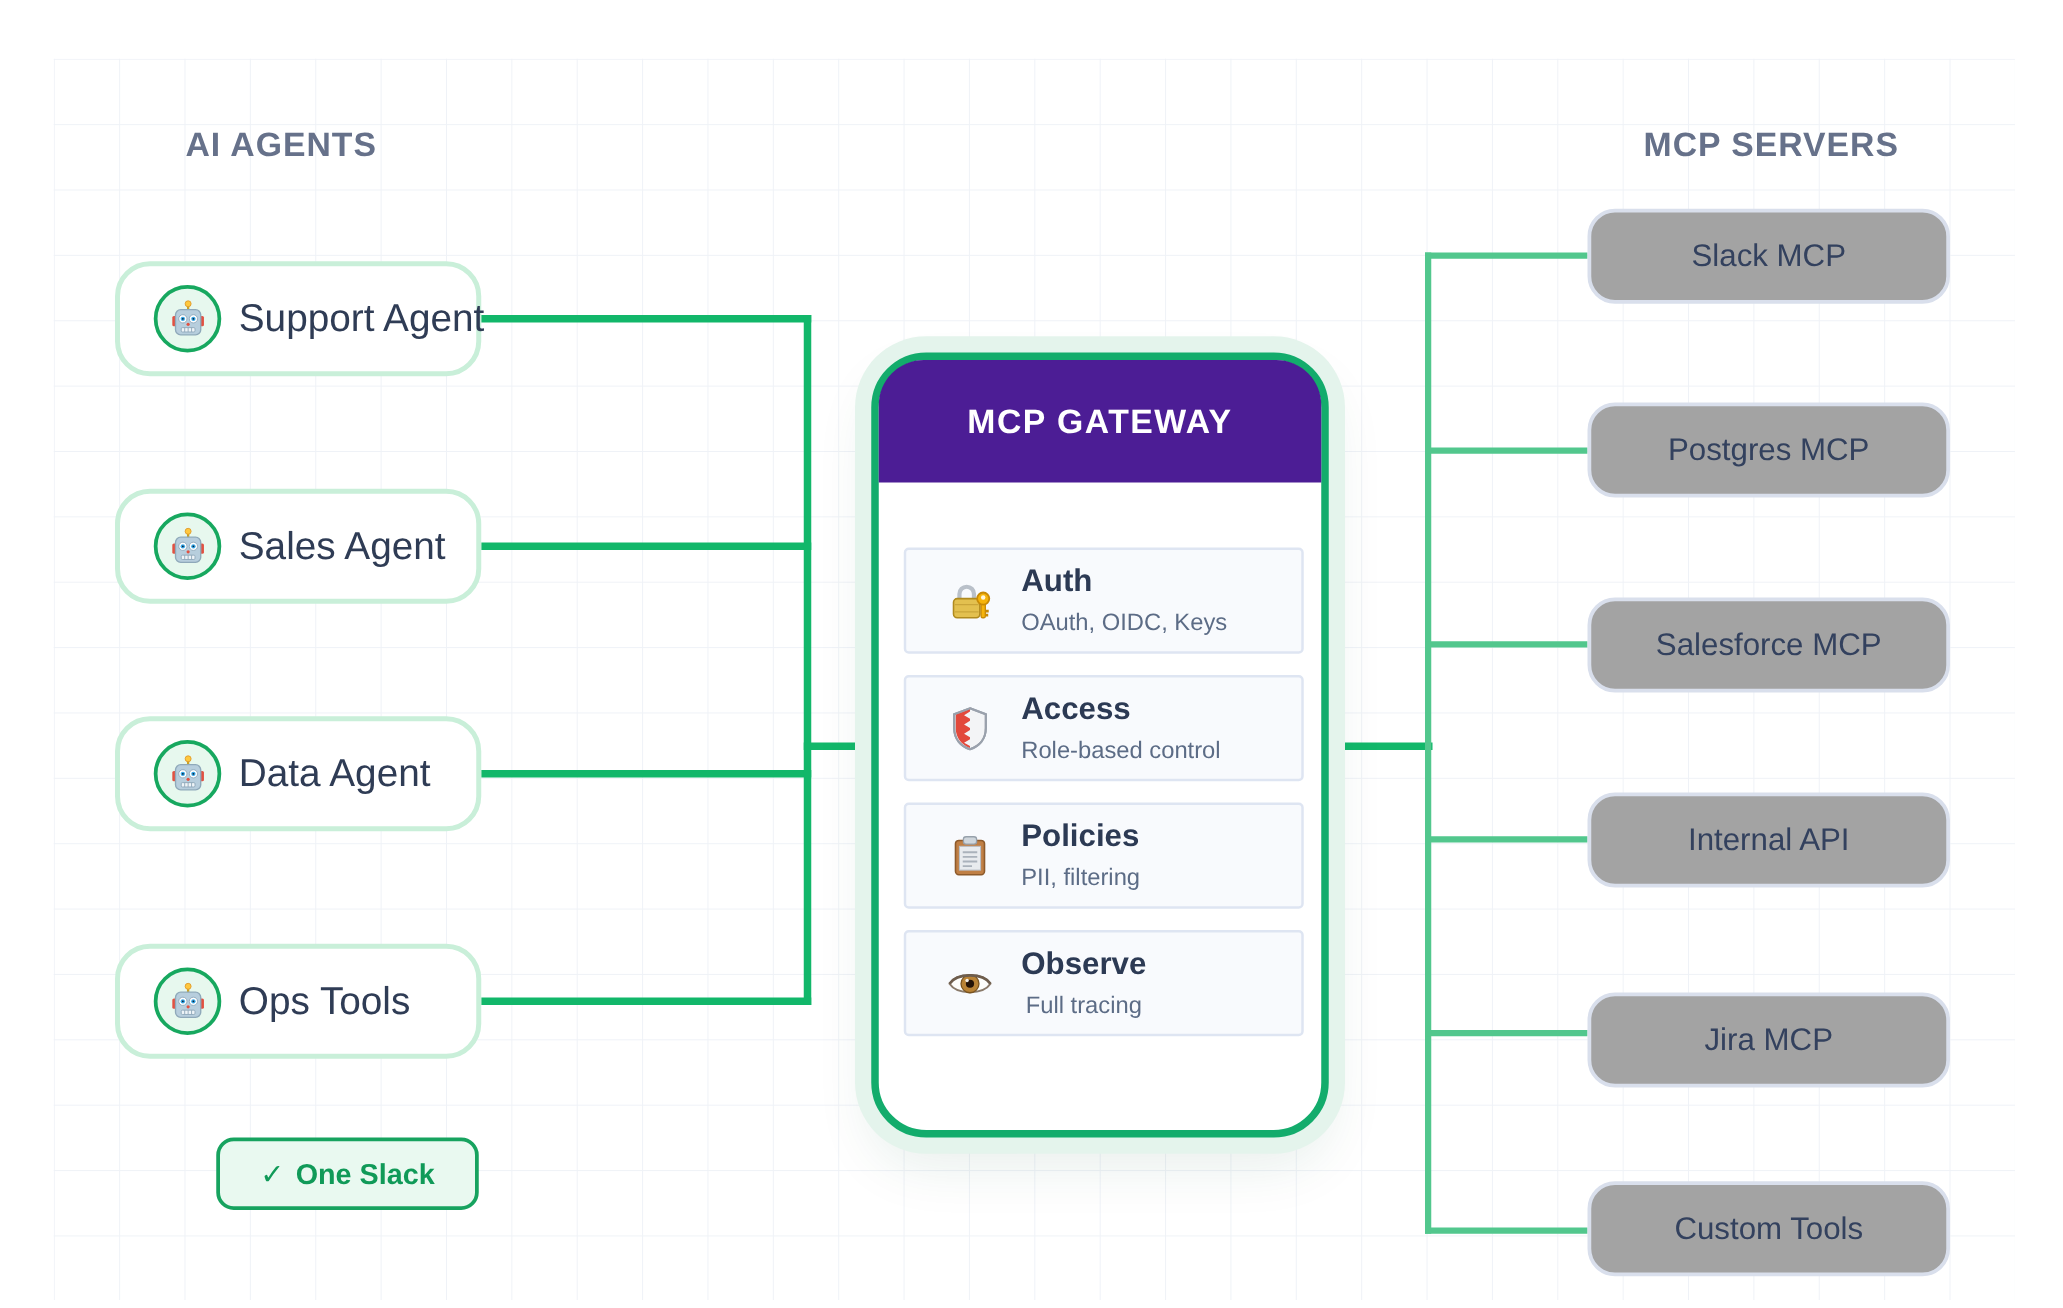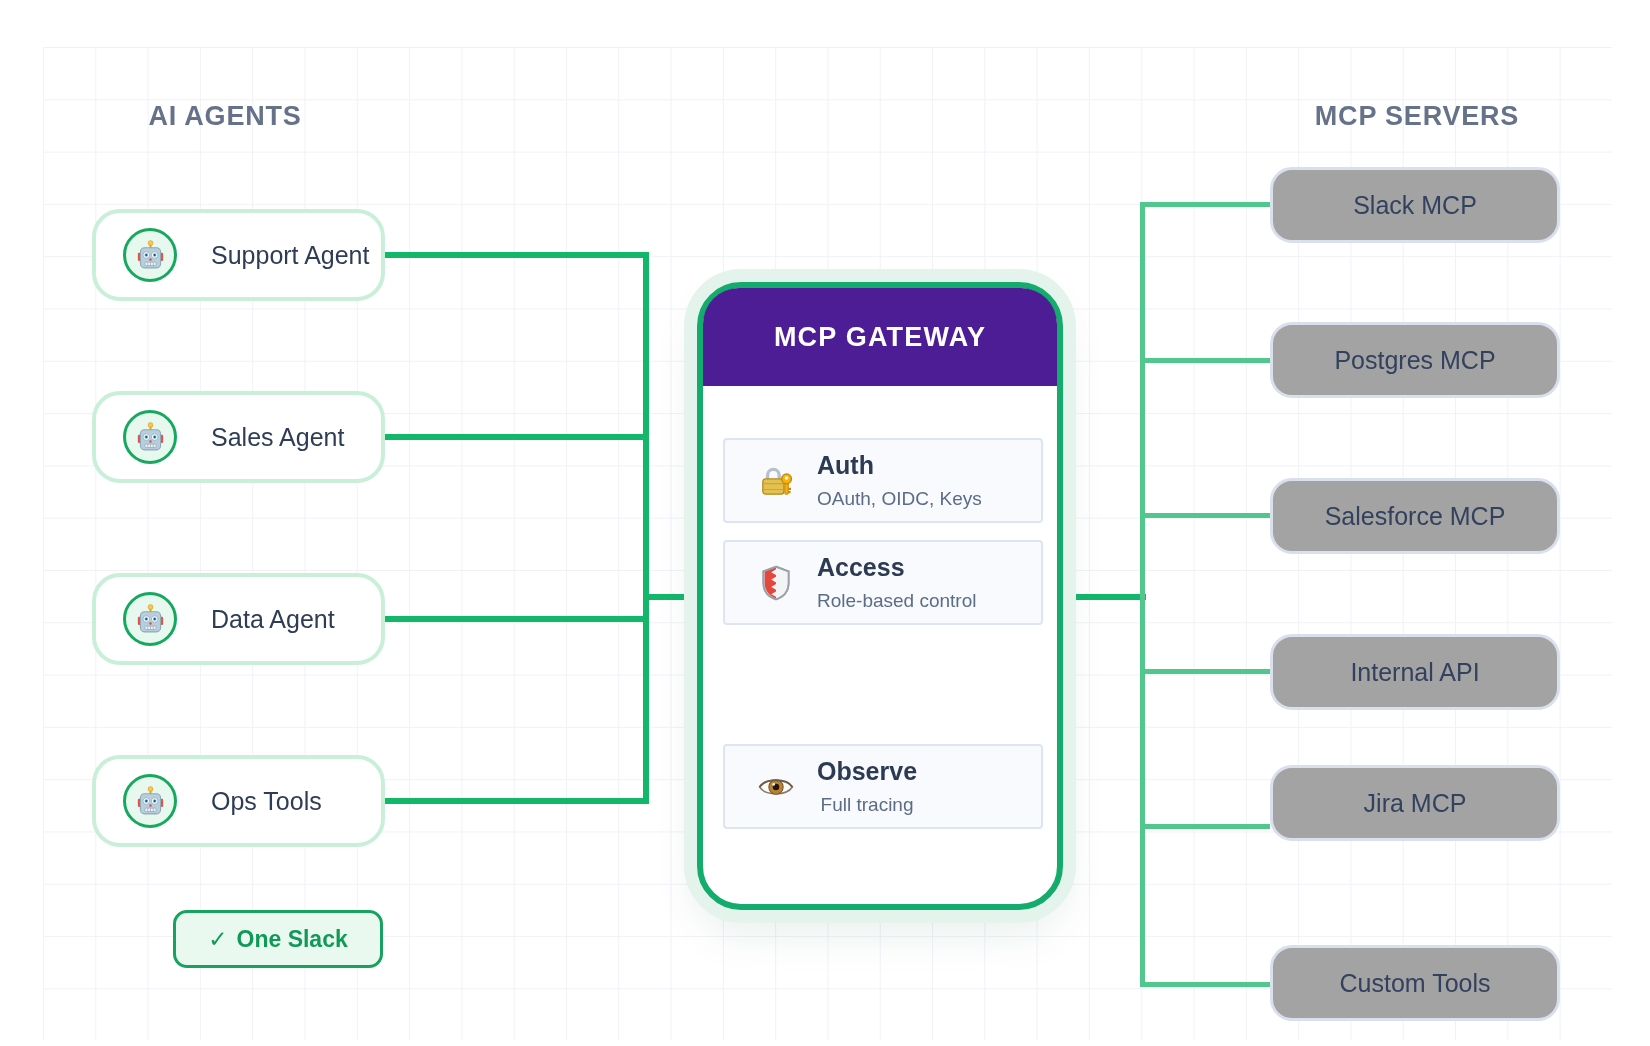--- a/index.html
+++ b/index.html
@@ -37,21 +37,21 @@
     box-sizing:border-box;display:flex;align-items:center;z-index:2;
   }
   .agent .bot-circle{
     width:54px;height:54px;border-radius:50%;
     background:#e7f8ee;border:3px solid #17a85f;box-sizing:border-box;
     margin-left:27px;display:flex;align-items:center;justify-content:center;
     flex:0 0 auto;
   }
   .agent .bot-circle svg{width:33px;height:33px;display:block;}
   .agent .agent-label{
-    margin-left:34px;font-size:25px;font-weight:500;color:#2f3c55;white-space:nowrap;
+    margin-left:14px;font-size:31px;font-weight:500;color:#2f3c55;white-space:nowrap;
   }
 
   
   .server{
     position:absolute;left:1270px;width:290px;height:76px;
     background:#a3a3a3;border:3px solid #d9dfec;border-radius:22px;
     box-sizing:border-box;display:flex;align-items:center;justify-content:center;
     font-size:25px;font-weight:500;color:#33415e;z-index:2;white-space:nowrap;
   }
 
@@ -222,31 +222,42 @@
     <span class="feat-icon">
         <svg>
           <use href="#sym-shield"></use>
         </svg>
       </span>
     <span class="feat-text">
       <div class="feat-title">Access</div>
       <div class="feat-sub">Role-based control</div>
     </span>
   </div>
+  <div class="grow" id="grow-2">
+    <span class="feat-icon">
+        <svg>
+          <use href="#sym-clipboard"></use>
+        </svg>
+      </span>
+    <span class="feat-text">
+      <div class="feat-title">Policies</div>
+      <div class="feat-sub">PII, filtering</div>
+    </span>
+  </div>
   <div class="grow" id="grow-3">
     <span class="feat-icon">
         <svg>
           <use href="#sym-eye"></use>
         </svg>
       </span>
     <span class="feat-text">
       <div class="feat-title">Observe</div>
       <div class="feat-sub">Full tracing</div>
     </span>
   </div>
 </div>
 
 <div class="server" style="top:167px">Slack MCP</div>
 <div class="server" style="top:322px">Postgres MCP</div>
 <div class="server" style="top:478px">Salesforce MCP</div>
 <div class="server" style="top:634px">Internal API</div>
-<div class="server" style="top:765px">Jira MCP</div>
+<div class="server" style="top:794px">Jira MCP</div>
 <div class="server" style="top:945px">Custom Tools</div>
 
 </body></html>

